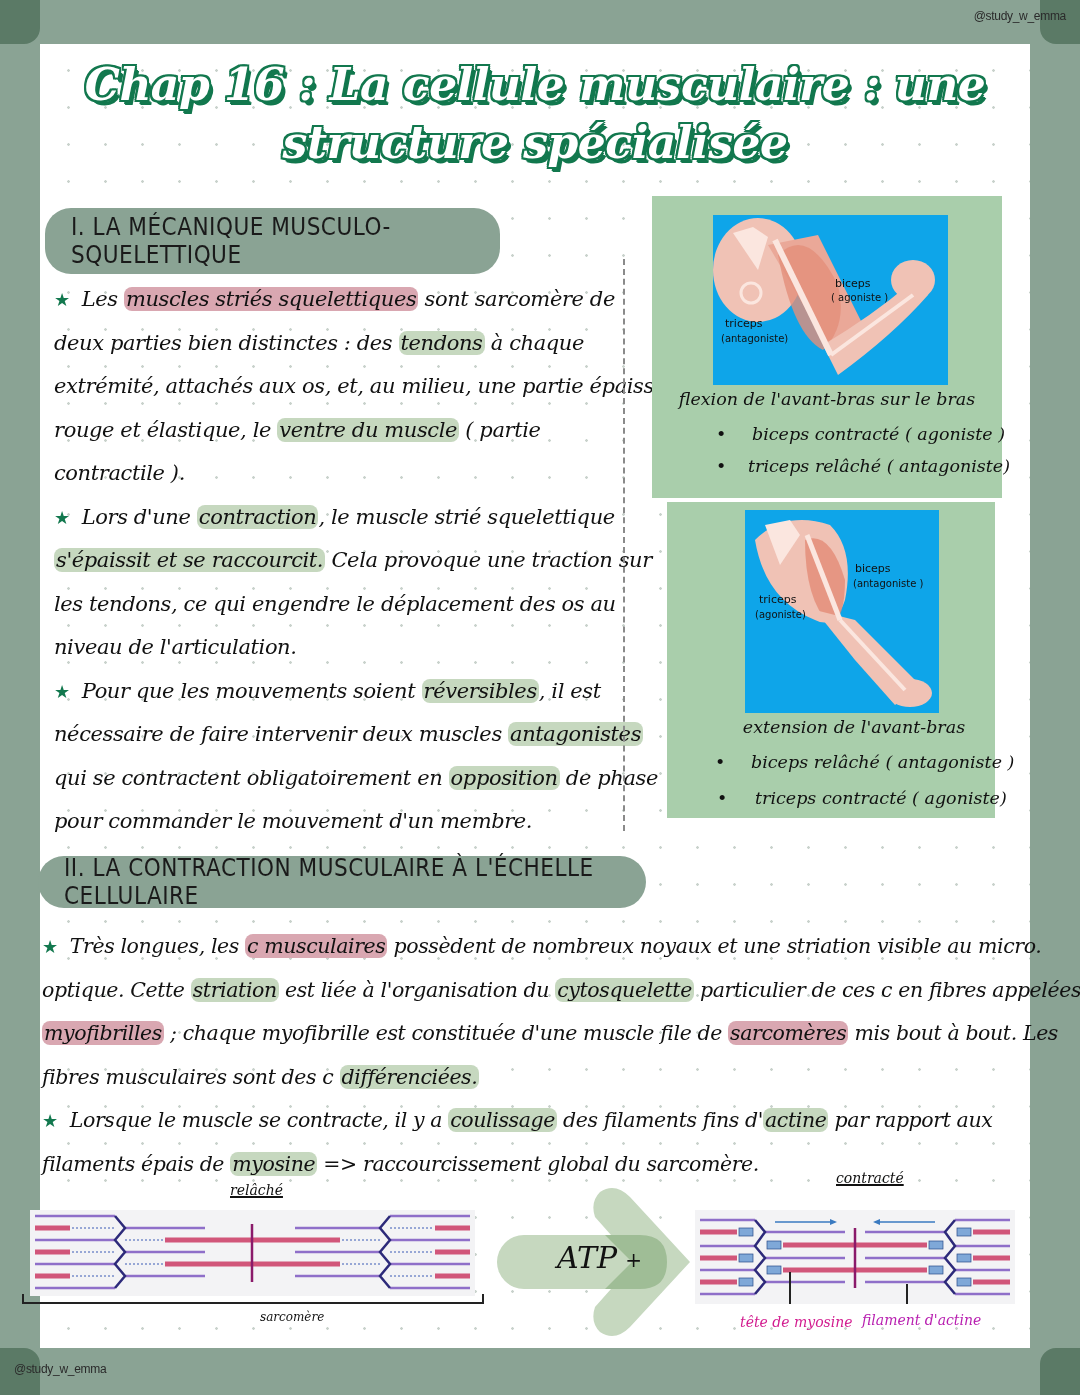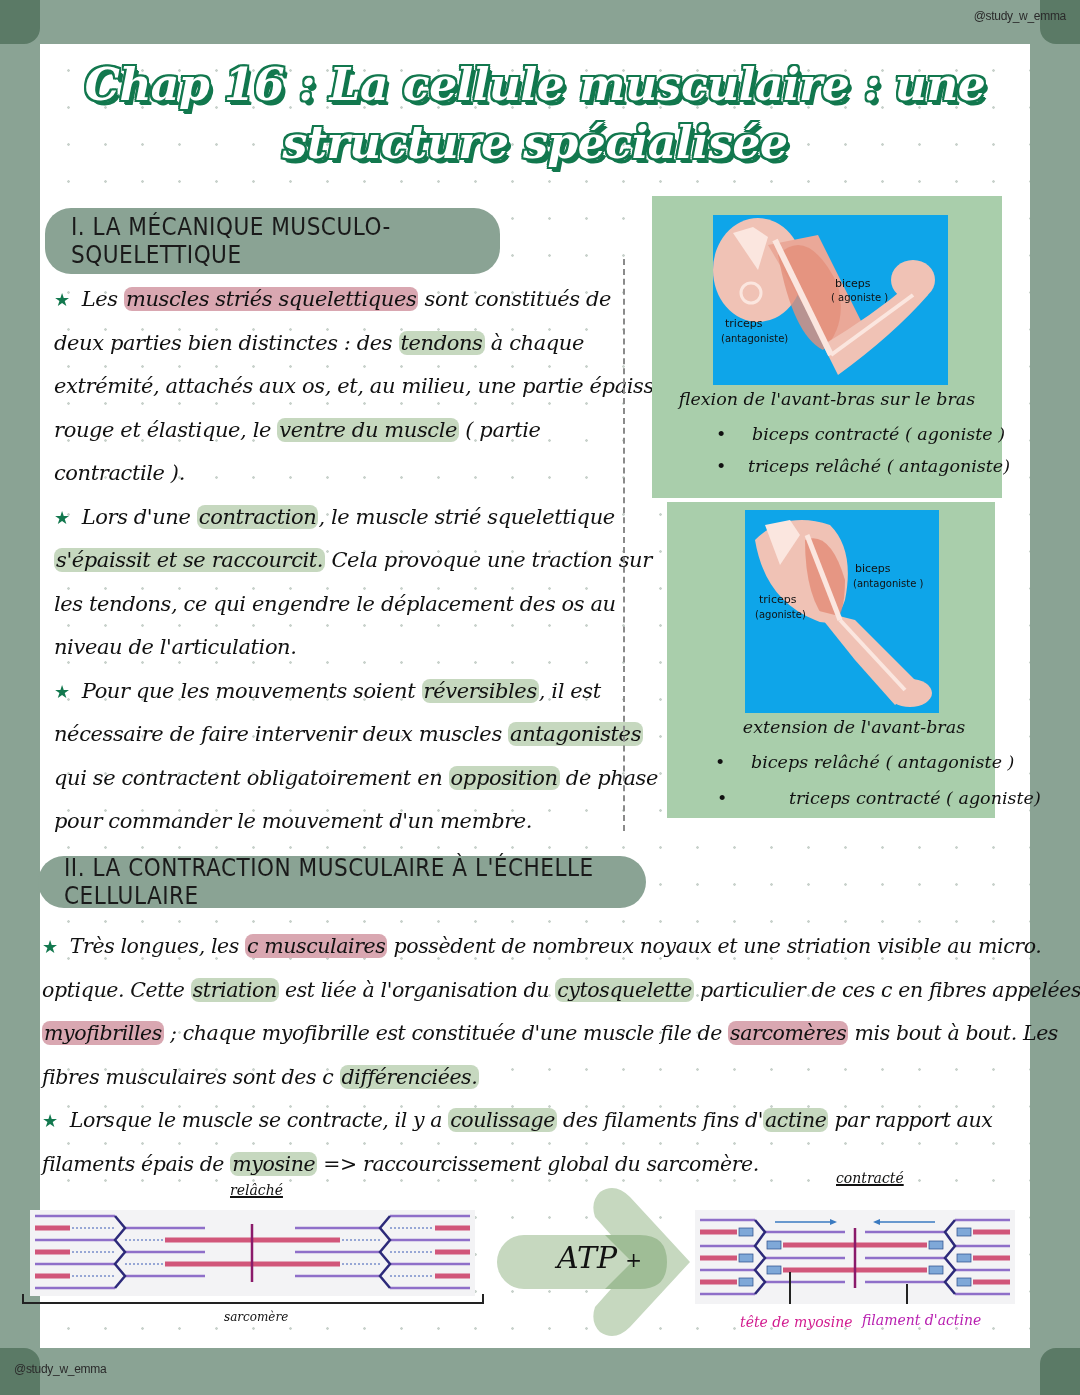--- a/index.html
+++ b/index.html
@@ -80,21 +80,21 @@
     font-family: "DejaVu Serif", serif; font-style: italic; font-size: 17.5px; color: #111;
   }
   .bullets { position: absolute; left: 0; width: 100%; font-family: "DejaVu Serif", serif; font-style: italic; font-size: 17.5px; color: #111; }
   .bullets .b { position: absolute; white-space: nowrap; }
   .bullets .dot { position: absolute; font-style: normal; }
 
   .sarc-label { position: absolute; font-family: "DejaVu Serif", serif; font-style: italic; font-size: 14px; color: #111; text-decoration: underline; text-decoration-thickness: 2px; }
   .sarc-fig { position: absolute; background: #f3f3f5; }
   .sarc-fig svg { width: 100%; height: 100%; display: block; }
   .bracket { position: absolute; border: 2px solid #222; border-top: none; }
-  .small-label { position: absolute; font-family: "DejaVu Serif", serif; font-style: italic; font-size: 12px; color: #111; }
+  .small-label { position: absolute; font-family: "DejaVu Serif", serif; font-style: italic; font-size: 12px; color: #111; margin-left: 36px; }
   .mag-label { position: absolute; font-family: "DejaVu Serif", serif; font-style: italic; font-size: 14px; color: #d21c8f; }
 
   .arrow-wrap { position: absolute; left: 455px; top: 1143px; width: 200px; height: 150px; }
   .arrow-wrap svg { width: 100%; height: 100%; display: block; }
   .atp-text {
     position: absolute; left: 517px; top: 1196px;
     font-family: "DejaVu Serif", serif; font-style: italic; font-size: 30px; color: #111;
   }
   .atp-plus { font-size: 20px; font-style: normal; margin-left: 8px; vertical-align: middle; }
 </style>
@@ -113,21 +113,21 @@
 <div class="page">
 
   <div class="title">
     <div>Chap 16 : La cellule musculaire : une</div>
     <div>structure spécialisée</div>
   </div>
 
   <div class="section-pill s1">I. La mécanique musculo-squelettique</div>
 
   <div class="para p1">
-    <span class="line"><span class="star">★</span><span>Les </span><span class="hl-pink">muscles striés squelettiques</span><span> sont constitués de</span></span>
+    <span class="line"><span class="star">★</span><span>Les </span><span class="hl-pink">muscles striés squelettiques</span><span> sont sarcomère de</span></span>
     <span class="line"><span>deux parties bien distinctes : des </span><span class="hl-green">tendons</span><span> à chaque</span></span>
     <span class="line"><span>extrémité, attachés aux os, et, au milieu, une partie épaisse,</span></span>
     <span class="line"><span>rouge et élastique, le </span><span class="hl-green">ventre du muscle</span><span> ( partie</span></span>
     <span class="line"><span>contractile ).</span></span>
 
     <span class="line"><span class="star">★</span><span>Lors d'une </span><span class="hl-green">contraction</span><span>, le muscle strié squelettique</span></span>
     <span class="line"><span class="hl-green">s'épaissit et se raccourcit.</span><span> Cela provoque une traction sur</span></span>
     <span class="line"><span>les tendons, ce qui engendre le déplacement des os au</span></span>
     <span class="line"><span>niveau de l'articulation.</span></span>
 
@@ -180,21 +180,21 @@
         <text x="108" y="77" font-size="10" font-family="DejaVu Sans, sans-serif" fill="#111">(antagoniste )</text>
         <text x="14" y="93" font-size="11" font-family="DejaVu Sans, sans-serif" fill="#111">triceps</text>
         <text x="10" y="108" font-size="10" font-family="DejaVu Sans, sans-serif" fill="#111">(agoniste)</text>
       </svg>
     </div>
     <div class="caption" style="top:215px;padding-left:23px;">extension de l'avant-bras</div>
     <div class="bullets" style="top:250px;">
       <span class="dot" style="left:48px;top:0;">•</span>
       <span class="b" style="left:84px;top:0;">biceps relâché ( antagoniste )</span>
       <span class="dot" style="left:50px;top:36px;">•</span>
-      <span class="b" style="left:88px;top:36px;margin-left:34px;">triceps contracté ( agoniste)</span>
+      <span class="b" style="left:88px;top:36px;">triceps contracté ( agoniste)</span>
     </div>
   </div>
 
   <div class="section-pill s2">II. La contraction musculaire à l'échelle cellulaire</div>
 
   <div class="para p2">
     <span class="line"><span class="star">★</span><span>Très longues, les </span><span class="hl-pink">c musculaires</span><span> possèdent de nombreux noyaux et une striation visible au micro.</span></span>
     <span class="line"><span>optique. Cette </span><span class="hl-green">striation</span><span> est liée à l'organisation du </span><span class="hl-green">cytosquelette</span><span> particulier de ces c en fibres appelées</span></span>
     <span class="line"><span class="hl-pink">myofibrilles</span><span> ; chaque myofibrille est constituée d'une muscle file de </span><span class="hl-pink">sarcomères</span><span> mis bout à bout. Les</span></span>
     <span class="line"><span>fibres musculaires sont des c </span><span class="hl-green">différenciées.</span></span>

